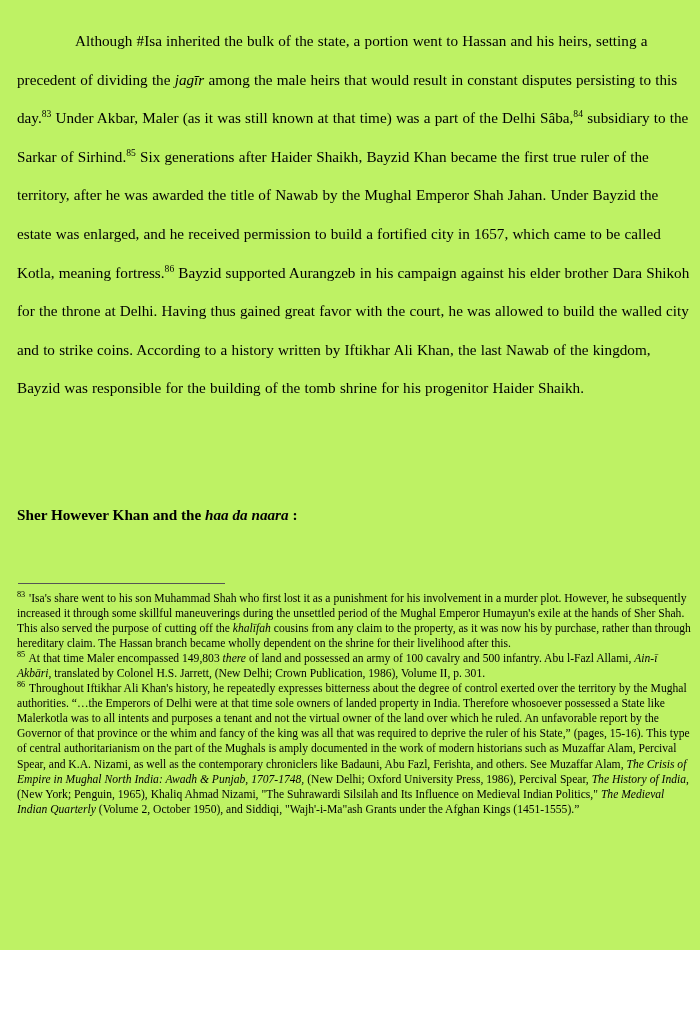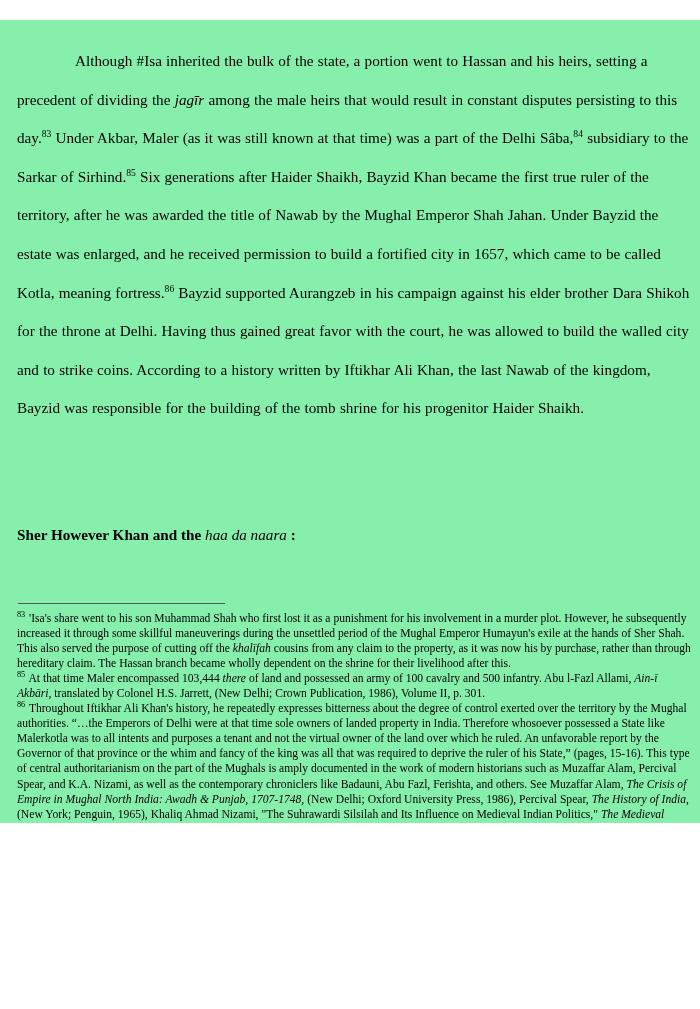--- a/index.html
+++ b/index.html
@@ -7,25 +7,24 @@
     padding: 0;
     background: #ffffff;
   }
   body {
     font-family: "Liberation Serif", "DejaVu Serif", serif;
     color: #000000;
   }
   .page {
     position: relative;
     width: 700px;
-    height: 803px;
-    background: #86efac;
+    height: 950px;
+    background: #bef264;
     overflow: hidden;
     box-sizing: border-box;
-    margin-top: 20px;
   }
 
   
   .body-block {
     position: absolute;
     left: 17px;
     top: 22px;
     width: 673px;
   }
   .body-par {
@@ -45,21 +44,21 @@
 
   .section-heading {
     position: absolute;
     left: 17px;
     top: 505px;
     width: 673px;
     font-size: 15.2px;
     font-weight: bold;
     line-height: 20px;
   }
-  .section-heading i { font-style: italic; font-weight: normal; text-align: center; }
+  .section-heading i { font-style: italic; font-weight: bold; text-align: center; }
 
   
   .fn-rule {
     position: absolute;
     left: 18px;
     top: 583px;
     width: 207px;
     height: 0;
     border-top: 1.6px solid #555555;
   }
@@ -104,19 +103,19 @@
   <div class="body-block">
     <p class="body-par"><span>Although #Isa inherited the bulk of the state, a portion went to Hassan and his heirs, setting a precedent of dividing the </span><i>jagīr</i><span> among the male heirs that would result in constant disputes persisting to this day.</span><sup class="fn">83</sup><span>  Under Akbar, Maler (as it was still known at that time) was a part of the Delhi Sâba,</span><sup class="fn">84</sup><span> subsidiary to the Sarkar of Sirhind.</span><sup class="fn">85</sup><span>  Six generations after Haider Shaikh, Bayzid Khan became the first true ruler of the territory, after he was awarded the title of Nawab by the Mughal Emperor Shah Jahan.  Under Bayzid the estate was enlarged, and he received permission to build a fortified city in 1657, which came to be called Kotla, meaning fortress.</span><sup class="fn">86</sup><span>  Bayzid supported Aurangzeb in his campaign against his elder brother Dara Shikoh for the throne at Delhi.  Having thus gained great favor with the court, he was allowed to build the walled city and to strike coins. According to a history written by Iftikhar Ali Khan, the last Nawab of the kingdom, Bayzid was responsible for the building of the tomb shrine for his progenitor Haider Shaikh.</span></p>
   </div>
 
   <div class="section-heading"><span>Sher However Khan and the </span><i>haa da naara</i><span> :</span></div>
 
   <div class="fn-rule"></div>
 
   <div class="fn-block">
       <p class="fn-item"><span class="fn-marker">83</span><span> 'Isa's share went to his son Muhammad Shah who first lost it as a punishment for his involvement in a murder plot.  However, he subsequently increased it through some skillful maneuverings during the unsettled period of the Mughal Emperor Humayun's exile at the hands of Sher Shah.  This also served the purpose of cutting off the </span><i>khalīfah</i><span> cousins from any claim to the property, as it was now his by purchase, rather than through hereditary claim.  The Hassan branch became wholly dependent on the shrine for their livelihood after this.</span></p>
-      <p class="fn-item"><span class="fn-marker">85</span><span> At that time Maler encompassed 103,444 </span><i>there</i><span> of land and possessed an army of 100 cavalry and 500 infantry. Abu l-Fazl Allami, </span><i>Ain-ī Akbāri</i><span>, translated by Colonel H.S. Jarrett, (New Delhi; Crown Publication, 1986), Volume II, p. 301.</span></p>
+      <p class="fn-item"><span class="fn-marker">85</span><span> At that time Maler encompassed 149,803 </span><i>there</i><span> of land and possessed an army of 100 cavalry and 500 infantry. Abu l-Fazl Allami, </span><i>Ain-ī Akbāri</i><span>, translated by Colonel H.S. Jarrett, (New Delhi; Crown Publication, 1986), Volume II, p. 301.</span></p>
       <p class="fn-item"><span class="fn-marker">86</span><span>  Throughout Iftikhar Ali Khan's history, he repeatedly expresses bitterness about the degree of control exerted over the territory by the Mughal authorities.  “…the Emperors of Delhi were at that time sole owners of landed property in India.  Therefore whosoever possessed a State like Malerkotla was to all intents and purposes a tenant and not the virtual owner of the land over which he ruled.  An unfavorable report by the Governor of that province or the whim and fancy of the king was all that was required to deprive the ruler of his State,” (pages, 15-16).  This type of central authoritarianism on the part of the Mughals is amply documented in the work of modern historians such as Muzaffar Alam, Percival Spear, and K.A. Nizami, as well as the contemporary chroniclers like Badauni, Abu Fazl, Ferishta, and others.  See Muzaffar Alam, </span><i>The Crisis of Empire in Mughal North India: Awadh &amp; Punjab, 1707-1748,</i><span> (New Delhi; Oxford University Press, 1986), Percival Spear, </span><i>The History of India</i><span>, (New York; Penguin, 1965), Khaliq Ahmad Nizami, "The Suhrawardi Silsilah and Its Influence on Medieval Indian Politics," </span><i>The Medieval Indian Quarterly </i><span>(Volume 2, October 1950), and Siddiqi, "Wajh'-i-Ma"ash Grants under the Afghan Kings (1451-1555).”</span></p>
     </div>
 
   <div class="page-number">65</div>
 
 </div>
 
 </body></html>

